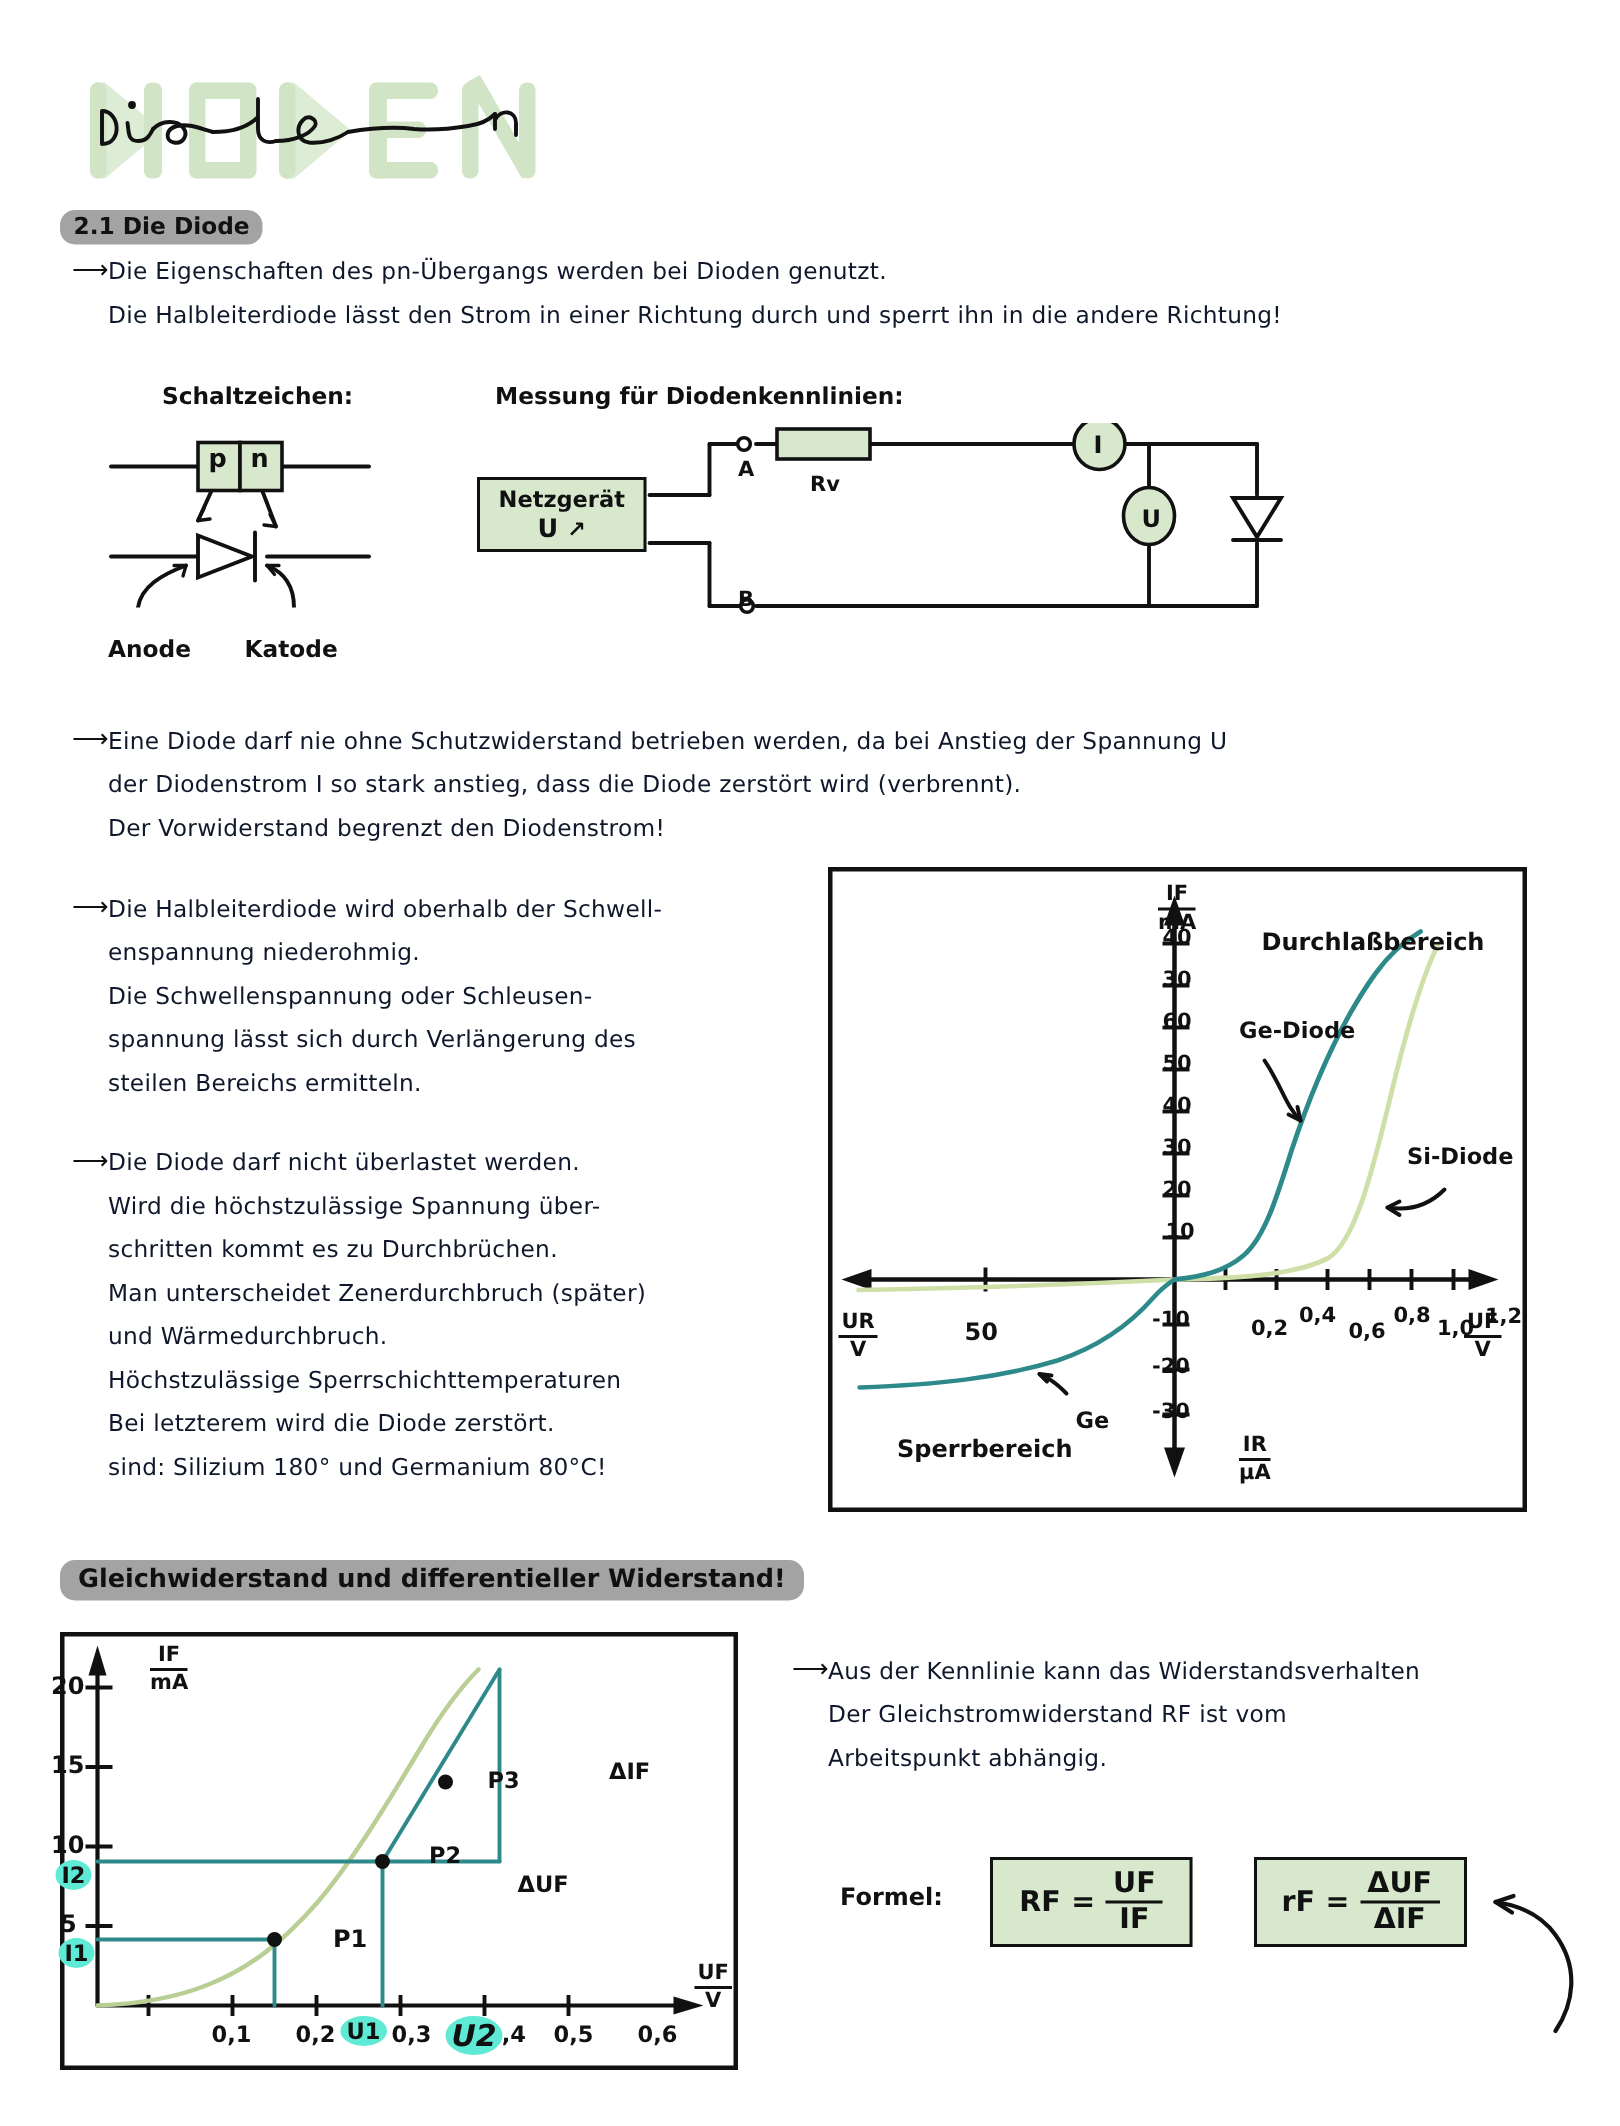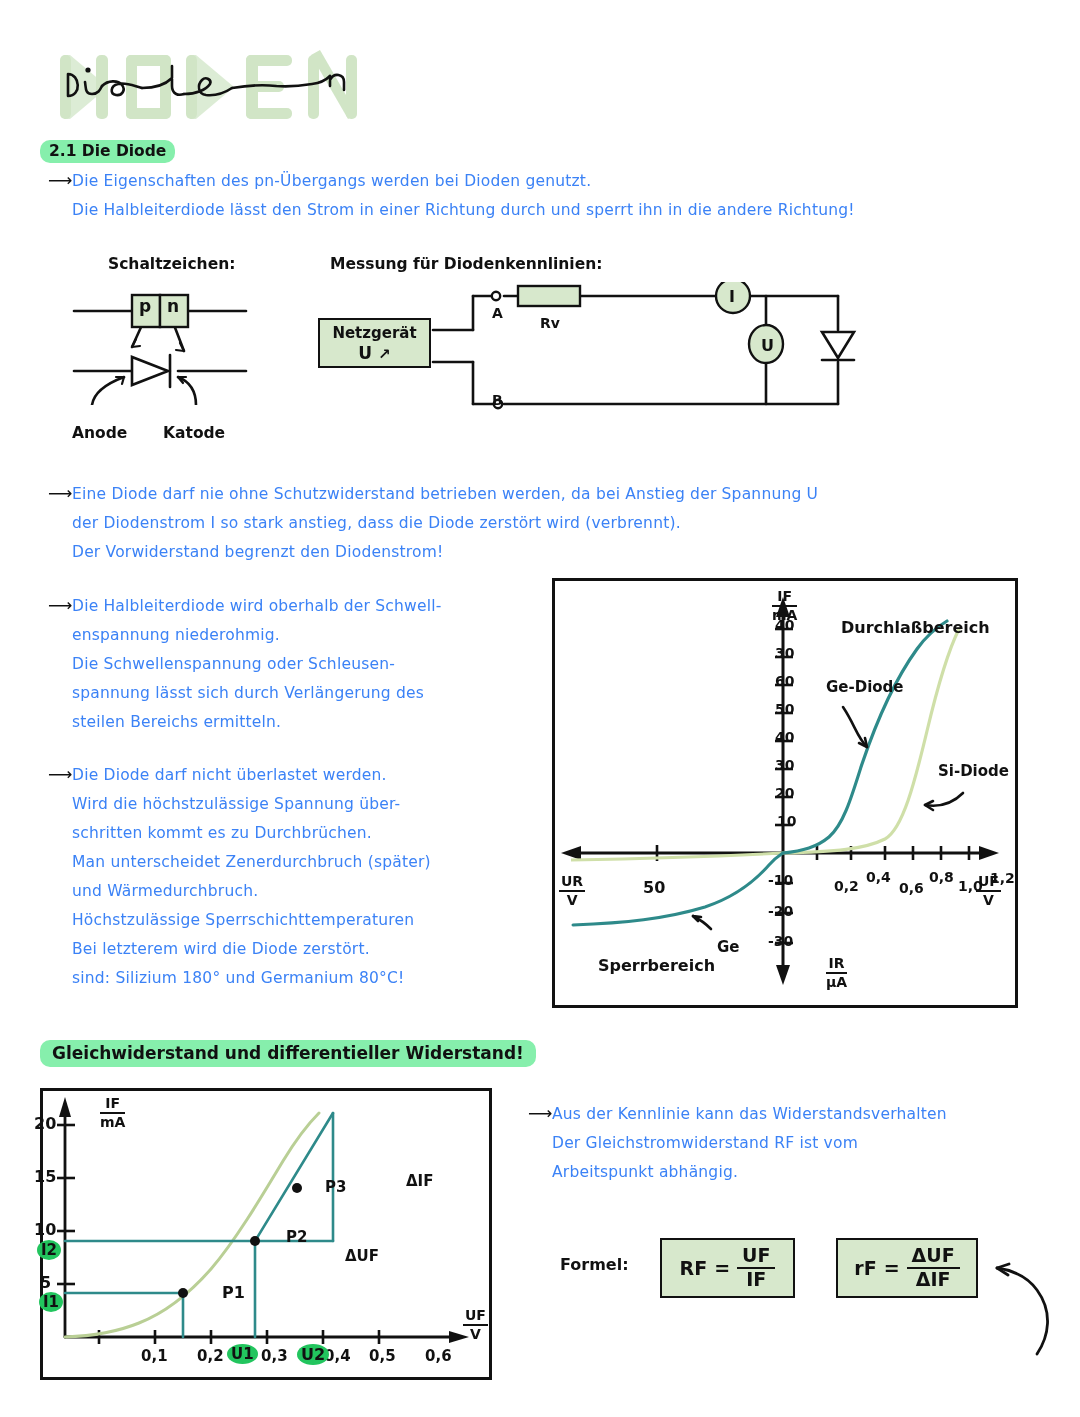--- a/index.html
+++ b/index.html
@@ -10,24 +10,24 @@
     color:#111111;
     position:relative;
     overflow:hidden;
   }
   .page{position:relative;width:1080px;height:1417px;}
 
   
   .title-wrap{position:absolute;left:30px;top:22px;width:340px;height:100px;}
 
   
-  .hw{font-family:"DejaVu Sans", sans-serif;font-size:15.5px;color:#3b82f6;line-height:29px;letter-spacing:.2px;}
+  .hw{font-family:"DejaVu Sans", sans-serif;font-size:15.5px;color:#0f172a;line-height:29px;letter-spacing:.2px;}
 
   .hl{
-    background:#86efac;border-radius:10px;padding:2px 9px 3px 9px;display:inline-block;
+    background:#a3a3a3;border-radius:10px;padding:2px 9px 3px 9px;display:inline-block;
     font-weight:700;font-size:15.5px;
   }
   .arrow-glyph{
     position:absolute;font-size:17px;line-height:17px;color:#111;
     font-family:"DejaVu Sans", sans-serif;
   }
   .para{position:absolute;}
   .para div{white-space:nowrap;}
 
   
@@ -51,21 +51,21 @@
   .frac .num{border-bottom:2px solid #111;padding:0 5px 1px 5px;}
   .frac .den{padding:1px 5px 0 5px;}
   .eq{font-size:19px;font-weight:700;display:inline-flex;align-items:center;gap:7px;}
 
   
   .axfrac{position:absolute;text-align:center;font-weight:700;font-size:14px;line-height:15px;}
   .axfrac .num{border-bottom:2px solid #111;padding:0 2px 1px 2px;display:block;}
   .axfrac .den{display:block;padding-top:1px;}
 
   .tick-lbl{position:absolute;font-size:14px;font-weight:700;color:#111;}
-  .chip{background:#22c55e;border-radius:50%;padding:1px 4px;}
+  .chip{background:#5eead4;border-radius:50%;padding:1px 4px;}
 </style>
 </head>
 <body>
 
 <div class="page">
 
   <div class="title-wrap">
     <svg width="340" height="100" viewBox="0 0 340 100">
       <g fill="#cfe4c4" opacity="0.95">
 
@@ -401,21 +401,21 @@
   <div class="tick-lbl" style="left:39px;top:1293px;font-size:15px;"><span class="chip">I1</span></div>
 
   <div class="tick-lbl" style="left:141px;top:1347px;font-size:15px;">0,1</div>
   <div class="tick-lbl" style="left:197px;top:1347px;font-size:15px;">0,2</div>
   <div class="tick-lbl" style="left:261px;top:1347px;font-size:15px;">0,3</div>
   <div class="tick-lbl" style="left:324px;top:1347px;font-size:15px;">0,4</div>
   <div class="tick-lbl" style="left:369px;top:1347px;font-size:15px;">0,5</div>
   <div class="tick-lbl" style="left:425px;top:1347px;font-size:15px;">0,6</div>
 
   <div class="tick-lbl" style="left:227px;top:1345px;font-size:15px;"><span class="chip">U1</span></div>
-  <div class="tick-lbl" style="left:297px;top:1345px;font-size:16px;"><span class="chip">U2</span></div>
+  <div class="tick-lbl" style="left:297px;top:1345px;font-size:20px;font-style:italic;"><span class="chip">U2</span></div>
 
   <div class="lbl" style="left:222px;top:1283px;font-size:16px;">P1</div>
   <div class="lbl" style="left:286px;top:1228px;font-size:15px;">P2</div>
   <div class="lbl" style="left:325px;top:1178px;font-size:15px;">P3</div>
   <div class="lbl" style="left:406px;top:1172px;font-size:15px;">ΔIF</div>
   <div class="lbl" style="left:345px;top:1247px;font-size:15px;">ΔUF</div>
 
   <div class="arrow-glyph" style="left:528px;top:1105px;">⟶</div>
   <div class="para hw" style="left:552px;top:1100px;">
     <div>Aus der Kennlinie kann das Widerstandsverhalten</div>

